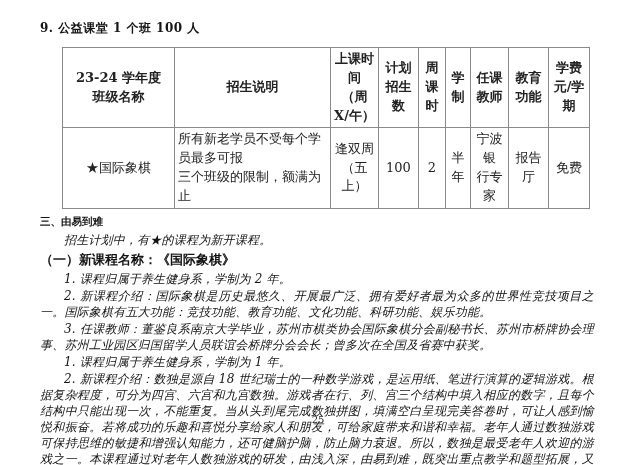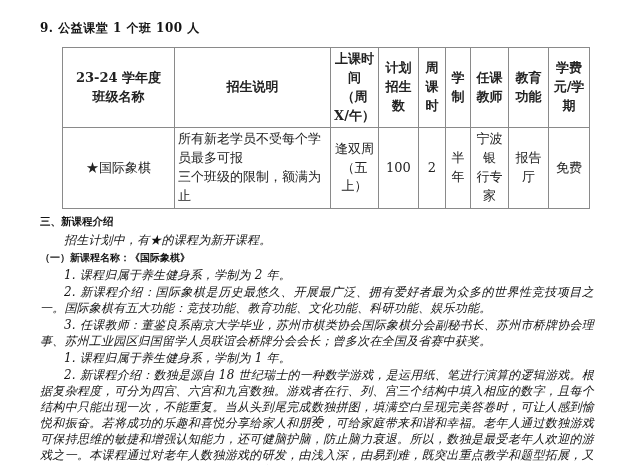--- a/index.html
+++ b/index.html
@@ -64,21 +64,21 @@
   .content {
     margin-top: 6px;
     width: 554px;
   }
   .sec-title {
     font-size: 10.5px;
     font-weight: bold;
     margin: 4px 0 3px 0;
   }
   .course-title {
-    font-size: 10px;
+    font-size: 13px;
     font-weight: bold;
     margin: 3px 0 2px 0;
   }
   .para {
     font-size: 12px;
     line-height: 16px;
     margin: 0 0 1px 0;
     text-align: justify;
     text-indent: 2em;
     font-style: italic;
@@ -146,21 +146,21 @@
         <td>半年</td>
         <td>宁波银
 行专家</td>
         <td>报告厅</td>
         <td>免费</td>
       </tr>
     </tbody>
   </table>
 
   <div class="content">
-    <div class="sec-title">三、新课程介绍</div>
+    <div class="sec-title">三、由易到难</div>
     <p class="para">招生计划中，有★的课程为新开课程。</p>
 
     <div class="course-title">（一）新课程名称：《国际象棋》</div>
     <p class="para">1. 课程归属于养生健身系，学制为 2 年。</p>
     <p class="para">2. 新课程介绍：国际象棋是历史最悠久、开展最广泛、拥有爱好者最为众多的世界性竞技项目之一。国际象棋有五大功能：竞技功能、教育功能、文化功能、科研功能、娱乐功能。</p>
     <p class="para">3. 任课教师：董鉴良系南京大学毕业，苏州市棋类协会国际象棋分会副秘书长、苏州市桥牌协会理事、苏州工业园区归国留学人员联谊会桥牌分会会长；曾多次在全国及省赛中获奖。</p>
 
     <p class="para">1. 课程归属于养生健身系，学制为 1 年。</p>
     <p class="para">2. 新课程介绍：数独是源自 18 世纪瑞士的一种数学游戏，是运用纸、笔进行演算的逻辑游戏。根据复杂程度，可分为四宫、六宫和九宫数独。游戏者在行、列、宫三个结构中填入相应的数字，且每个结构中只能出现一次，不能重复。当从头到尾完成数独拼图，填满空白呈现完美答卷时，可让人感到愉悦和振奋。若将成功的乐趣和喜悦分享给家人和朋友，可给家庭带来和谐和幸福。老年人通过数独游戏可保持思维的敏捷和增强认知能力，还可健脑护脑，防止脑力衰退。所以，数独是最受老年人欢迎的游戏之一。本课程通过对老年人数独游戏的研发，由浅入深，由易到难，既突出重点教学和题型拓展，又增强了趣味性、互动性、竞技性，能满足新时代老年人的精神文化生活需求。本课程通过数独游戏，学习标准四六宫解题；通过探究活动，学习数独宫内排除法、行列排除法、区块排除法、数对占位排除法、唯余法、加快标准九宫的解题速度；通过实践活动，进行变型数独学习。</p>
   </div>

